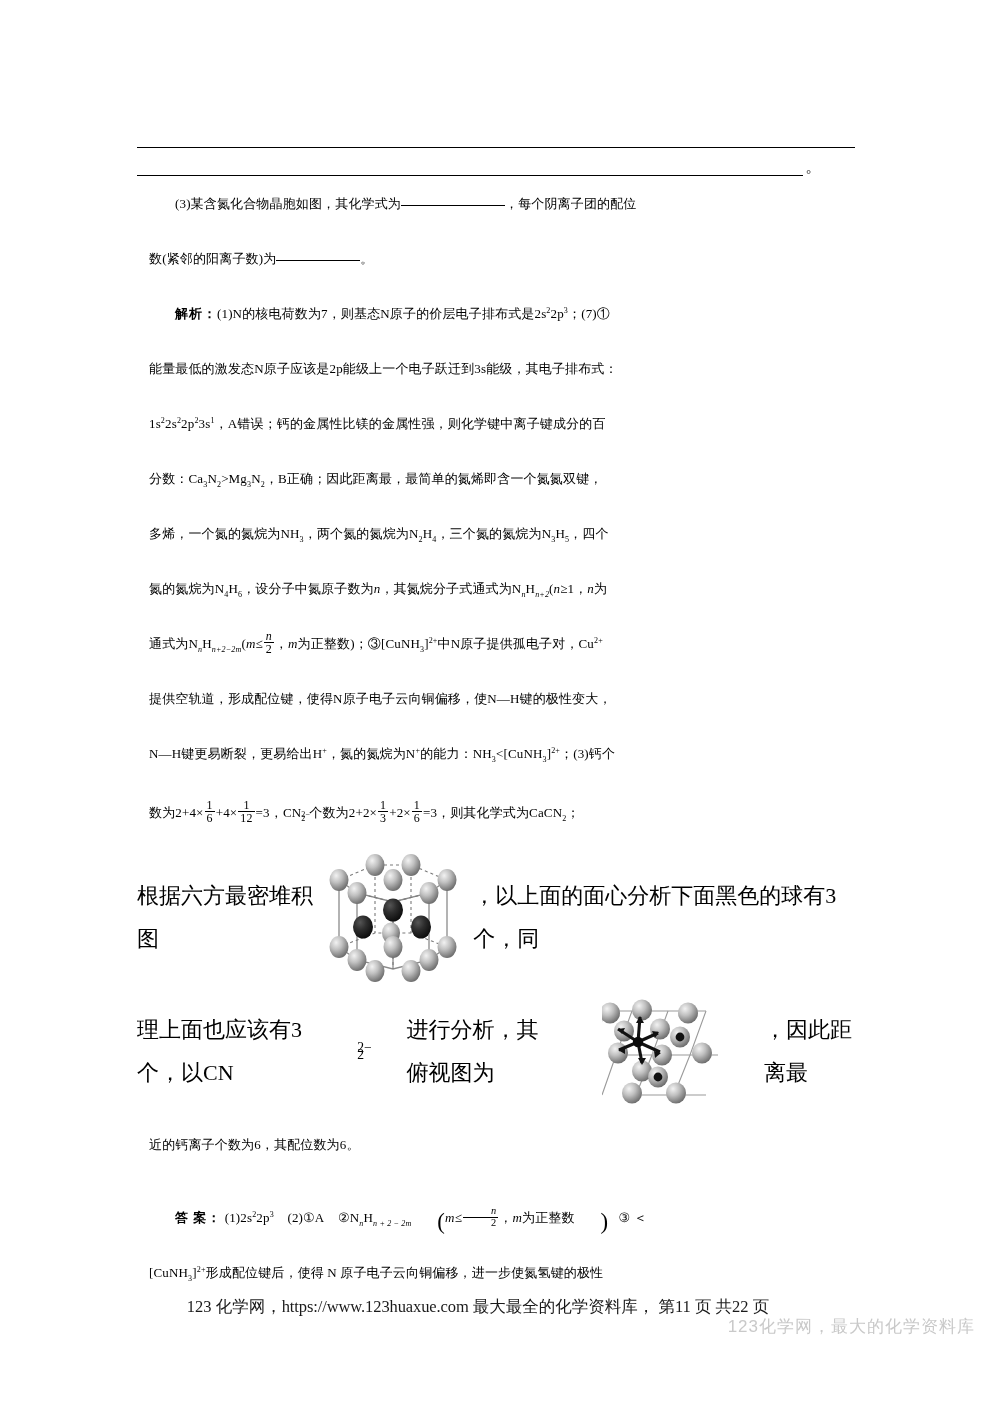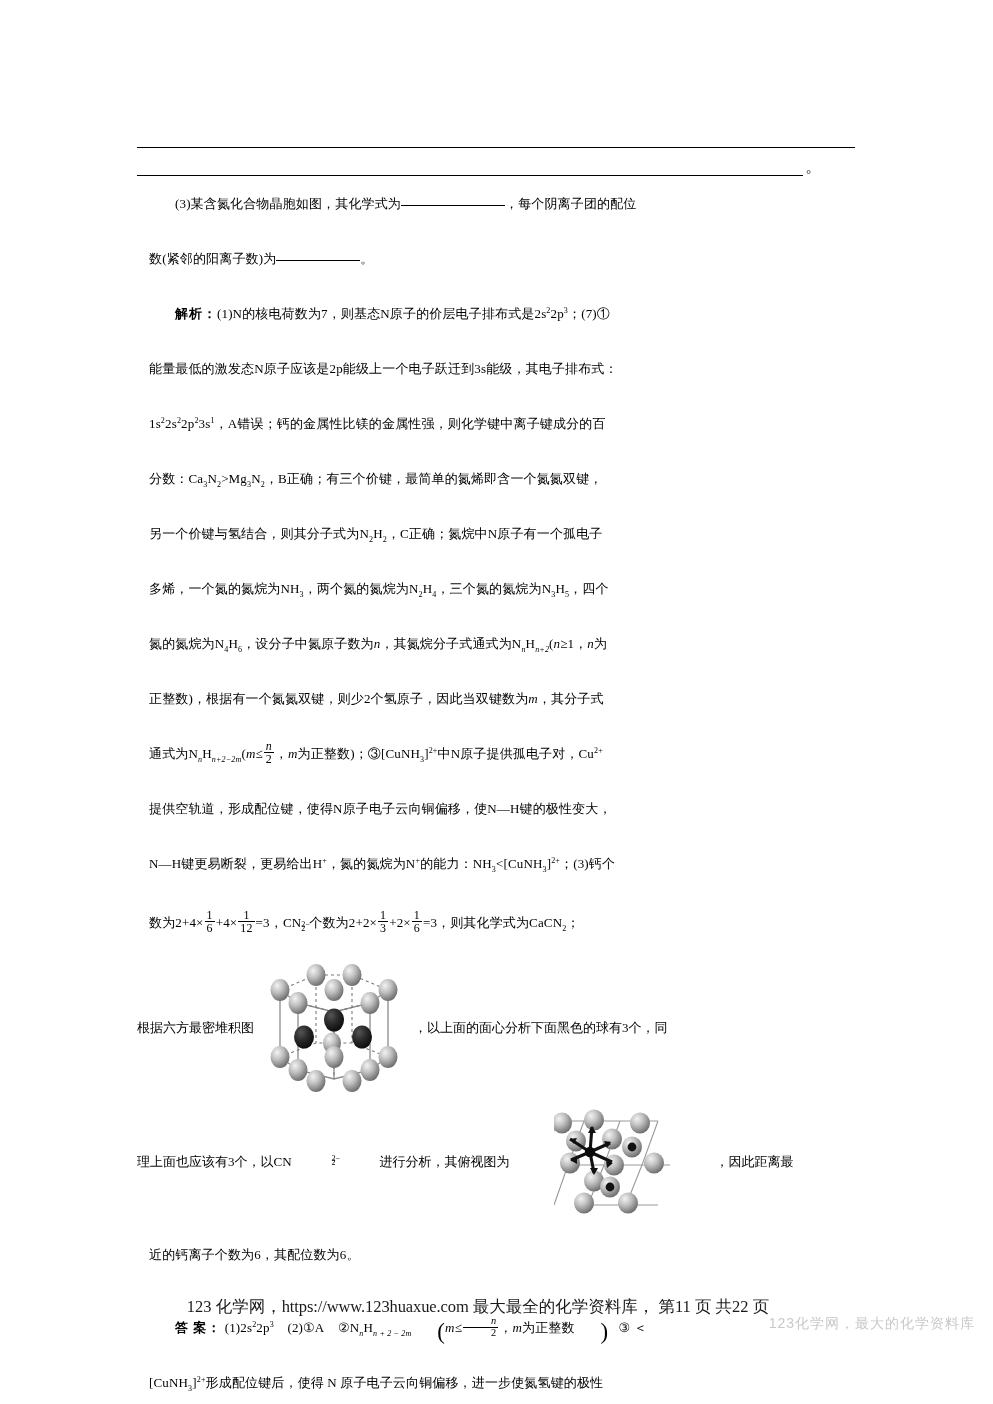--- a/index.html
+++ b/index.html
@@ -100,21 +100,21 @@
     font-size: 1.75em;
     vertical-align: -0.30em;
     line-height: 0.75;
     font-family: "Liberation Serif", serif;
   }
 
   
   .fig-line {
     display: flex;
     align-items: center;
-    font-size: 13px;
+    font-size: 22px;
     line-height: 43px;
   }
   .fig-hcp {
     width: 152px;
     height: 140px;
     flex: 0 0 auto;
     margin: 0 4px;
   }
   .fig-top {
     width: 118px;
@@ -133,21 +133,21 @@
     font-size: 16.5px;
     color: #1a1a1a;
     font-family: "Liberation Serif", serif;
   }
   .footer .url { letter-spacing: -0.1px; }
 
   .watermark {
     position: absolute;
     right: 18px;
     top: 1315px;
-    font-size: 14px;
+    font-size: 17px;
     color: #c9c9c9;
     font-family: "Liberation Sans", sans-serif;
     letter-spacing: 1px;
     white-space: nowrap;
   }
 </style>
 </head>
 <body>
 
 <div class="page">
@@ -175,39 +175,33 @@
 
     <p class="para">
       <span>能量最低的激发态N原子应该是2p能级上一个电子跃迁到3s能级，其电子排布式：</span>
     </p>
 
     <p class="para">
       <span>1s</span><sup>2</sup><span>2s</span><sup>2</sup><span>2p</span><sup>2</sup><span>3s</span><sup>1</sup><span>，A错误；钙的金属性比镁的金属性强，则化学键中离子键成分的百</span>
     </p>
 
     <p class="para">
-      <span>分数：Ca</span><sub>3</sub><span>N</span><sub>2</sub><span>&gt;Mg</span><sub>3</sub><span>N</span><sub>2</sub><span>，B正确；有三个价键，最简单的氮烯即含一个氮氮双键，</span>
-    </p>
-
-    <p class="para">
-      <span>另一个价键与氢结合，则其分子式为N</span><sub>2</sub><span>H</span><sub>2</sub><span>，C正确；氮烷中N原子有一个孤电子</span>
-    </p>
+      <span>分数：Ca</span><sub>3</sub><span>N</span><sub>2</sub><span>&gt;Mg</span><sub>3</sub><span>N</span><sub>2</sub><span>，B正确；因此距离最，最简单的氮烯即含一个氮氮双键，</span>
+    </p>
+
 
 
     <p class="para">
       <span>多烯，一个氮的氮烷为NH</span><sub>3</sub><span>，两个氮的氮烷为N</span><sub>2</sub><span>H</span><sub>4</sub><span>，三个氮的氮烷为N</span><sub>3</sub><span>H</span><sub>5</sub><span>，四个</span>
     </p>
 
     <p class="para">
       <span>氮的氮烷为N</span><sub>4</sub><span>H</span><sub>6</sub><span>，设分子中氮原子数为</span><span class="it">n</span><span>，其氮烷分子式通式为N</span><sub class="it">n</sub><span>H</span><sub class="it">n+2</sub><span>(</span><span class="it">n</span><span>≥1，</span><span class="it">n</span><span>为</span>
     </p>
 
-    <p class="para">
-      <span>正整数)，根据有一个氮氮双键，则少2个氢原子，因此当双键数为</span><span class="it">m</span><span>，其分子式</span>
-    </p>
 
     <p class="para">
       <span>通式为N</span><sub class="it">n</sub><span>H</span><sub class="it">n+2−2m</sub><span>(</span><span class="it">m</span><span>≤</span><span class="frac"><span class="num it">n</span><span class="den">2</span></span><span>，</span><span class="it">m</span><span>为正整数)；③[CuNH</span><sub>3</sub><span>]</span><sup>2+</sup><span>中N原子提供孤电子对，Cu</span><sup>2+</sup>
     </p>
 
     <p class="para">
       <span>提供空轨道，形成配位键，使得N原子电子云向铜偏移，使N—H键的极性变大，</span>
     </p>
 
     <p class="para">

